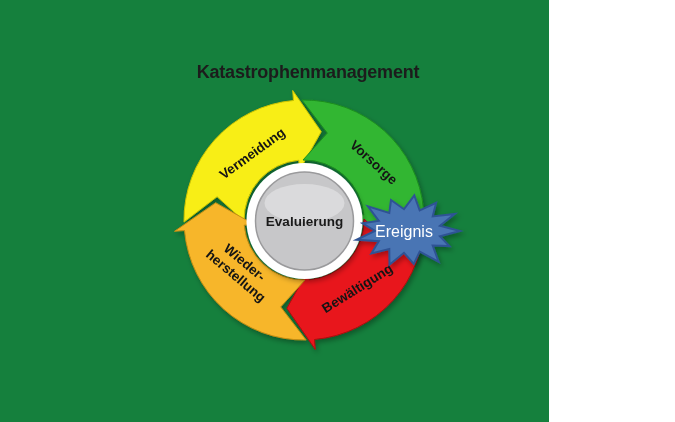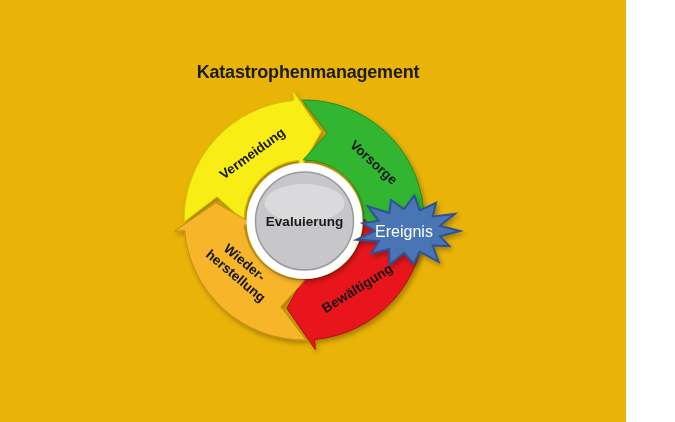--- a/index.html
+++ b/index.html
@@ -1,20 +1,20 @@
 <!DOCTYPE html>
 <html><head>
 <meta charset="utf-8">
 <style>
   html, body { margin: 0; padding: 0; background: #ffffff; }
   .stage {
     position: relative;
-    width: 626px;
+    width: 549px;
     height: 422px;
-    background: #eab308;
+    background: #15803d;
     overflow: hidden;
     font-family: "Liberation Sans", sans-serif;
   }
   .title {
     position: absolute;
     left: 108px;
     top: 62px;
     width: 400px;
     text-align: center;
     font-size: 18px;

